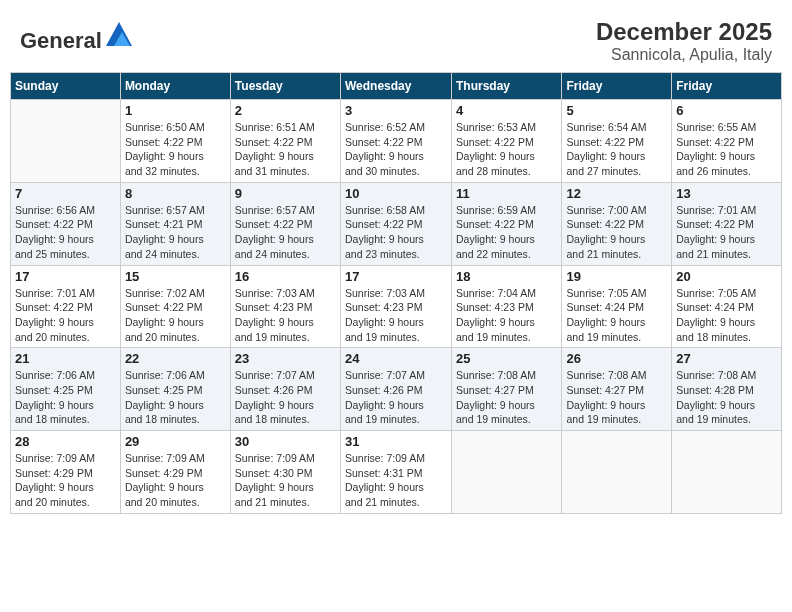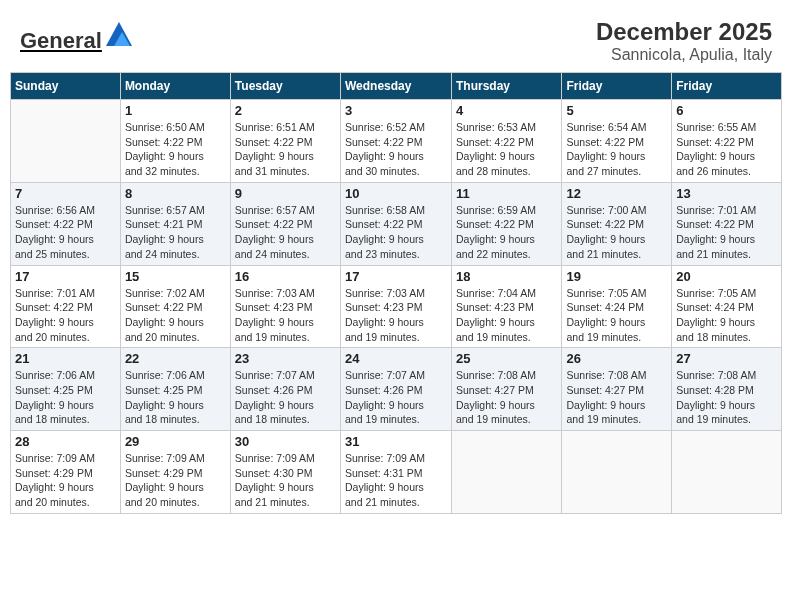--- a/index.html
+++ b/index.html
@@ -13,21 +13,20 @@
     .header {
       display: flex;
       justify-content: space-between;
       align-items: flex-start;
       margin-bottom: 8px;
       padding: 8px 10px 0 10px;
     }
     .logo {
       display: flex;
       align-items: center;
-      text-decoration: underline;
     }
     .logo-text {
       font-size: 22px;
       font-weight: bold;
       line-height: 1.1;
     }
     .logo-general { color: #333; }
     .logo-blue { color: #1565c0; }
     .logo-icon {
       width: 30px;

